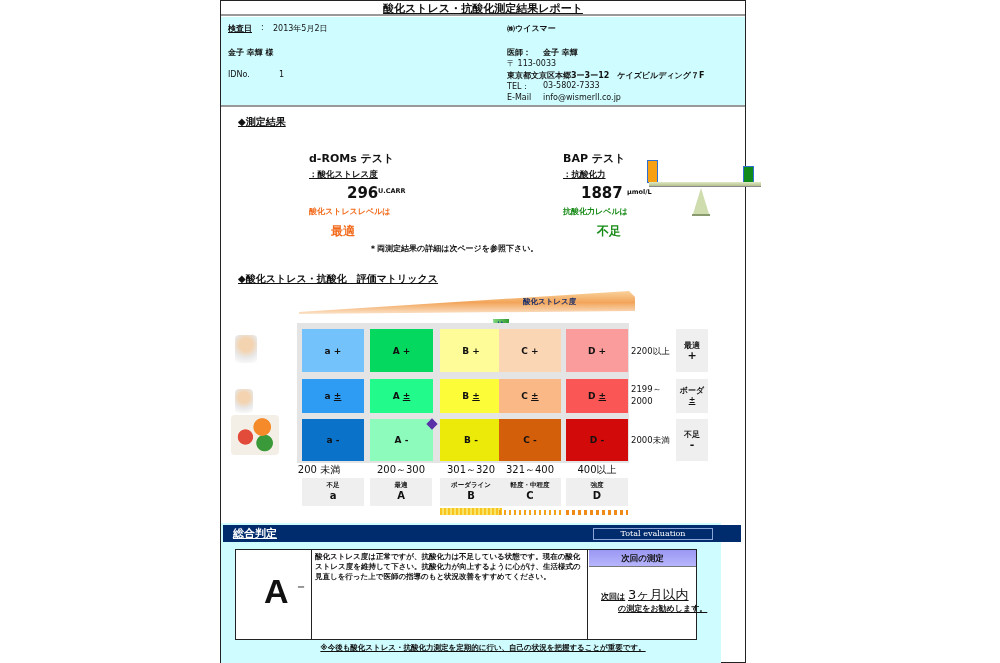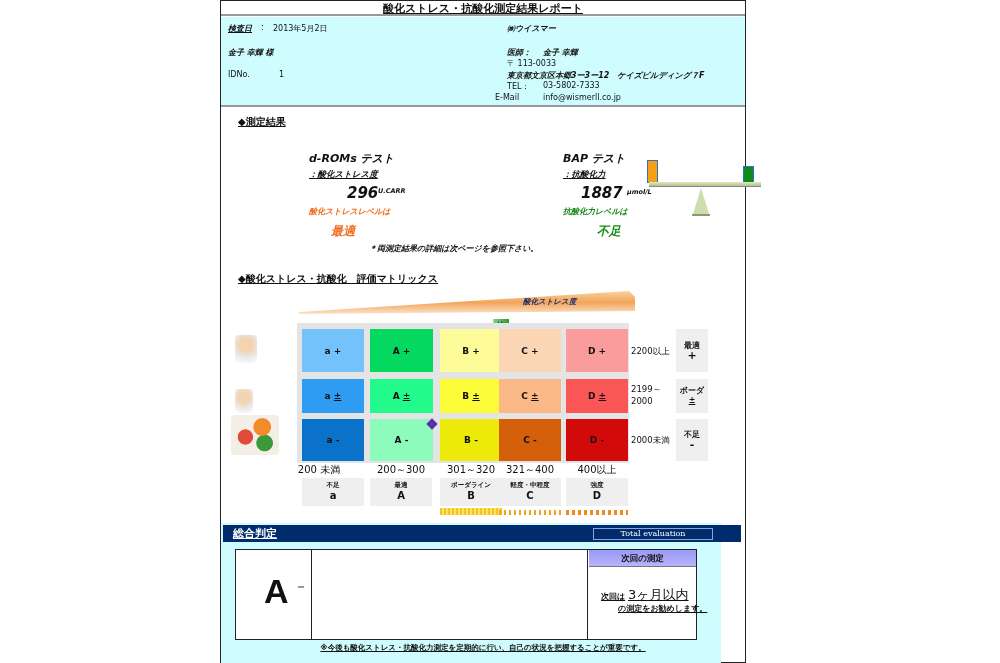--- a/index.html
+++ b/index.html
@@ -5,21 +5,21 @@
   * { box-sizing: border-box; margin: 0; padding: 0; }
   html, body { width: 1000px; height: 663px; background: #ffffff; overflow: hidden; }
   body { font-family: "DejaVu Sans", "Liberation Sans", sans-serif; color: #111; position: relative; }
 
   .page { position: absolute; left: 220px; top: 0; width: 526px; height: 663px; border: 1px solid #222; background: #fff; }
 
   .title-bar { position: absolute; left: 0; top: 0; width: 524px; height: 15px; text-align: center; font-size: 11px; font-weight: bold; text-decoration: underline; line-height: 15px; border-bottom: 2px solid #999; }
 
   .info-box { position: absolute; left: 0; top: 16px; width: 524px; height: 90px; background: #cffcfe; border-bottom: 2px solid #999; font-size: 8px; }
   .info-box .t { position: absolute; white-space: nowrap; }
-  .bold { font-weight: bold; font-style: italic; }
+  .bold { font-weight: bold; }
   .ul { text-decoration: underline; }
 
   .section-h { position: absolute; font-size: 10px; font-weight: bold; text-decoration: underline; white-space: nowrap; }
 
   .mtxt { position: absolute; white-space: nowrap; }
 
   .seesaw-beam { position: absolute; left: 428px; top: 181px; width: 112px; height: 5px; background: linear-gradient(#dfe8c4, #b5c28e); border-bottom: 1px solid #888; }
   .weight-l { position: absolute; left: 426px; top: 159px; width: 11px; height: 23px; background: #f7a012; border: 1.5px solid #2f6fcf; }
   .weight-r { position: absolute; left: 522px; top: 165px; width: 11px; height: 17px; background: #118a1c; border: 1.5px solid #2f6fcf; }
   .fulcrum { position: absolute; left: 472px; top: 187px; width: 0; height: 0; border-left: 8px solid transparent; border-right: 8px solid transparent; border-bottom: 26px solid #cfdcae; }
@@ -78,21 +78,21 @@
     <span class="t" style="left:7px;top:53px;">IDNo.</span>
     <span class="t" style="left:58px;top:53px;">1</span>
 
     <span class="t bold" style="left:286px;top:6px;">㈱ウイスマー</span>
     <span class="t bold" style="left:286px;top:30px;">医師：</span>
     <span class="t bold" style="left:322px;top:30px;">金子 幸輝</span>
     <span class="t" style="left:286px;top:41px;">〒 113-0033</span>
     <span class="t bold" style="left:286px;top:53px;">東京都文京区本郷3ー3ー12　ケイズビルディング７F</span>
     <span class="t" style="left:286px;top:64px;">TEL：</span>
     <span class="t" style="left:322px;top:64px;">03-5802-7333</span>
-    <span class="t" style="left:274px;top:76px;">E-Mail</span>
+    <span class="t" style="left:286px;top:76px;">E-Mail</span>
     <span class="t" style="left:322px;top:76px;">info@wismerll.co.jp</span>
   </div>
 
   <div class="section-h" style="left:17px;top:114px;">◆測定結果</div>
 
   <div class="mtxt bold" style="left:88px;top:150px;font-size:11px;">d-ROMs テスト</div>
   <div class="mtxt bold ul" style="left:88px;top:168px;font-size:8.5px;">：酸化ストレス度</div>
   <div class="mtxt bold" style="left:126px;top:183px;font-size:15px;">296</div>
   <div class="mtxt bold" style="left:157px;top:186px;font-size:6.5px;">U.CARR</div>
   <div class="mtxt bold" style="left:88px;top:205px;font-size:8px;color:#f26a1b;">酸化ストレスレベルは</div>
@@ -215,20 +215,21 @@
       <span class="total-title">総合判定</span>
       <span class="total-en">Total evaluation</span>
     </div>
 
     <div class="eval-table">
       <div class="grade">
         <span class="grade-letter">A</span>
         <span class="grade-sign">－</span>
       </div>
       <div class="eval-col">
+        <div class="eval-text">酸化ストレス度は正常ですが、抗酸化力は不足している状態です。現在の酸化ストレス度を維持して下さい。抗酸化力が向上するように心がけ、生活様式の見直しを行った上で医師の指導のもと状況改善をすすめてください。</div>
       </div>
       <div class="next-col">
         <div class="th">次回の測定</div>
         <div class="next-text">
           <span class="ul">次回は</span>
           <span class="next-big">3ヶ月以内</span>
         </div>
         <div class="next-text2">の測定をお勧めします。</div>
       </div>
     </div>

